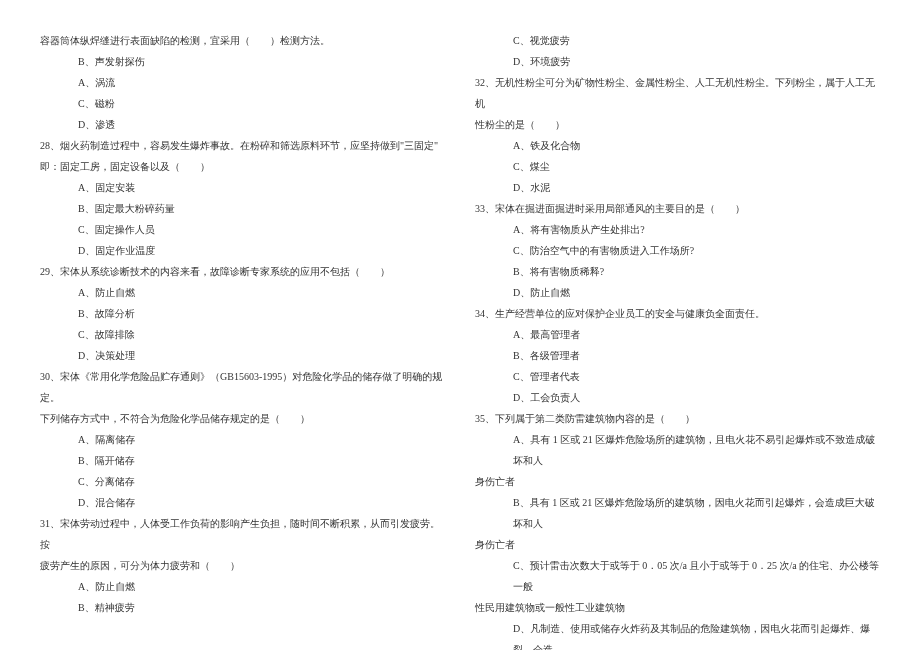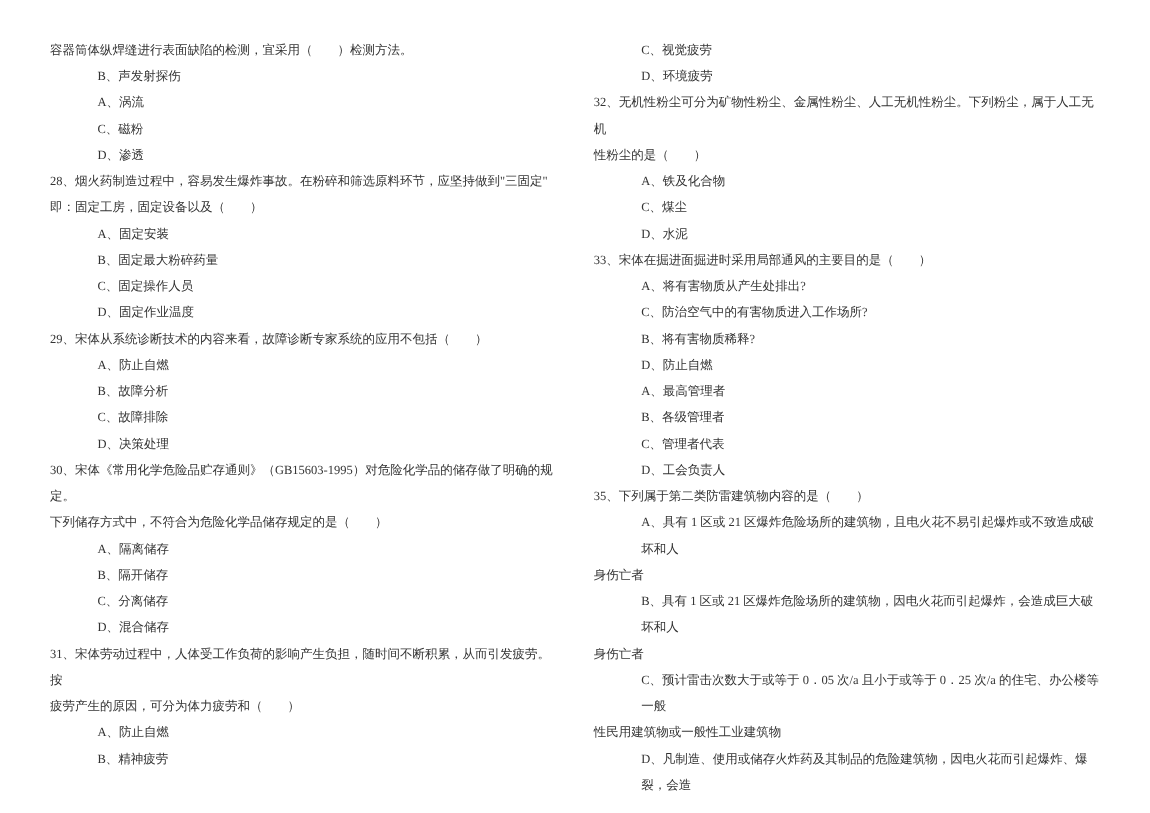--- a/index.html
+++ b/index.html
@@ -77,20 +77,21 @@
       <div class="line indent1">32、无机性粉尘可分为矿物性粉尘、金属性粉尘、人工无机性粉尘。下列粉尘，属于人工无机</div>
       <div class="line indent1">性粉尘的是（　　）</div>
       <div class="line indent2">A、铁及化合物</div>
       <div class="line indent2">C、煤尘</div>
       <div class="line indent2">D、水泥</div>
       <div class="line indent1">33、宋体在掘进面掘进时采用局部通风的主要目的是（　　）</div>
       <div class="line indent2">A、将有害物质从产生处排出?</div>
       <div class="line indent2">C、防治空气中的有害物质进入工作场所?</div>
       <div class="line indent2">B、将有害物质稀释?</div>
       <div class="line indent2">D、防止自燃</div>
+      <div class="line indent1">34、生产经营单位的应对保护企业员工的安全与健康负全面责任。</div>
       <div class="line indent2">A、最高管理者</div>
       <div class="line indent2">B、各级管理者</div>
       <div class="line indent2">C、管理者代表</div>
       <div class="line indent2">D、工会负责人</div>
       <div class="line indent1">35、下列属于第二类防雷建筑物内容的是（　　）</div>
       <div class="line indent2">A、具有 1 区或 21 区爆炸危险场所的建筑物，且电火花不易引起爆炸或不致造成破坏和人</div>
       <div class="line indent1">身伤亡者</div>
       <div class="line indent2">B、具有 1 区或 21 区爆炸危险场所的建筑物，因电火花而引起爆炸，会造成巨大破坏和人</div>
       <div class="line indent1">身伤亡者</div>
       <div class="line indent2">C、预计雷击次数大于或等于 0．05 次/a 且小于或等于 0．25 次/a 的住宅、办公楼等一般</div>

